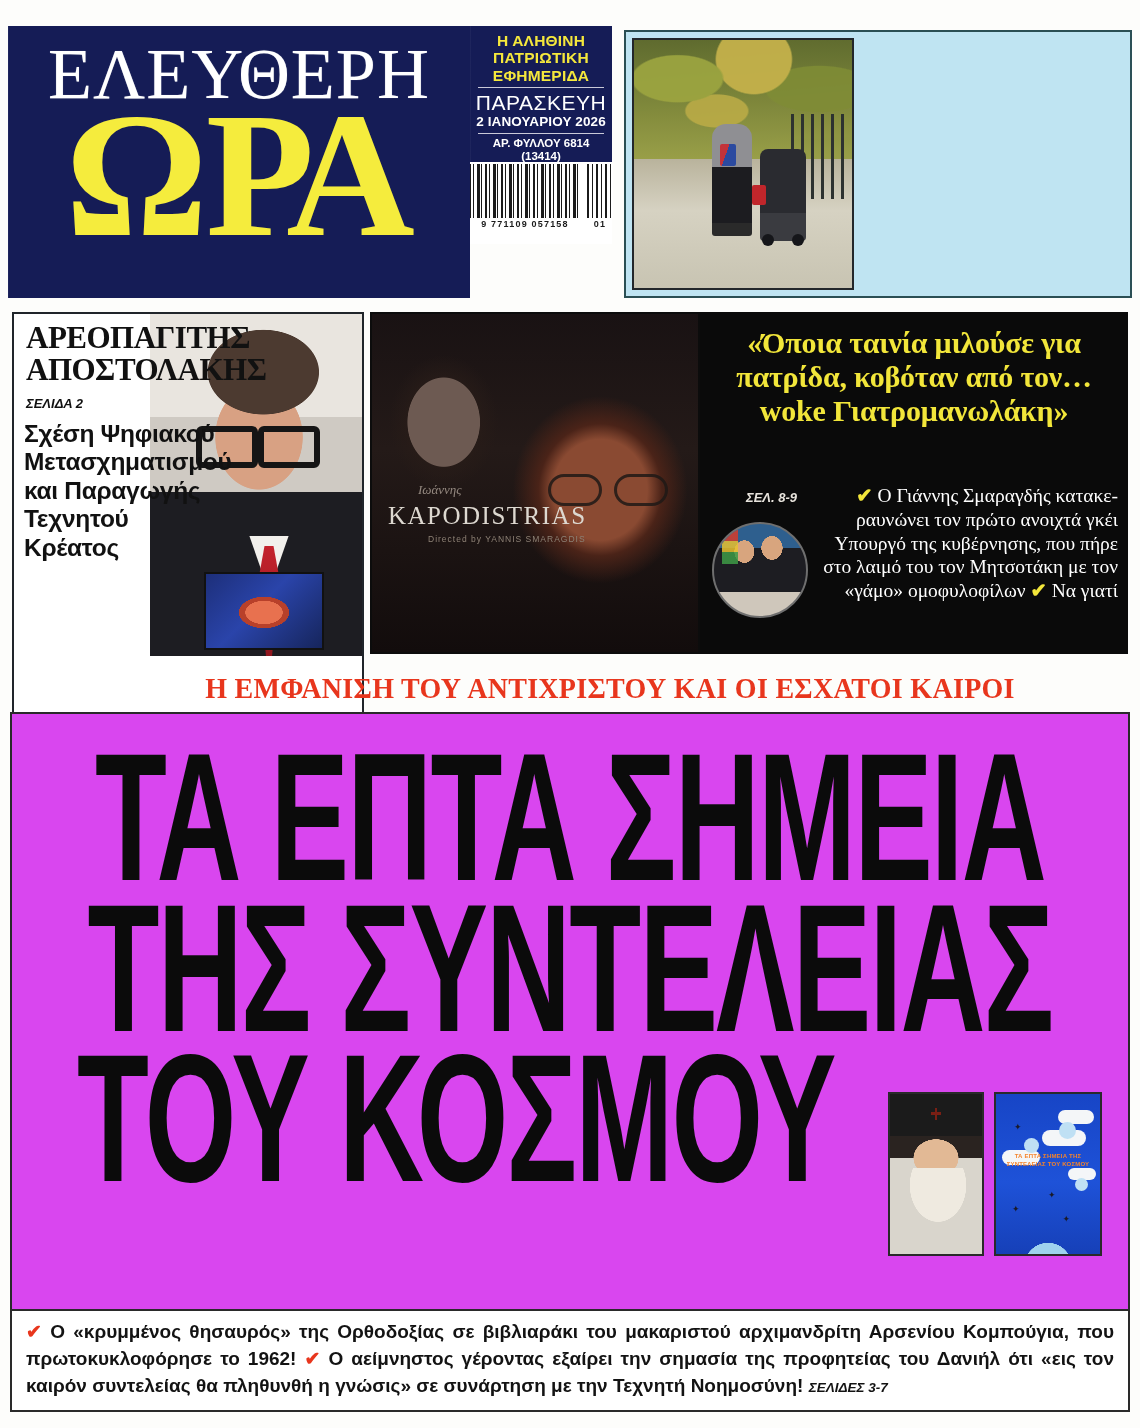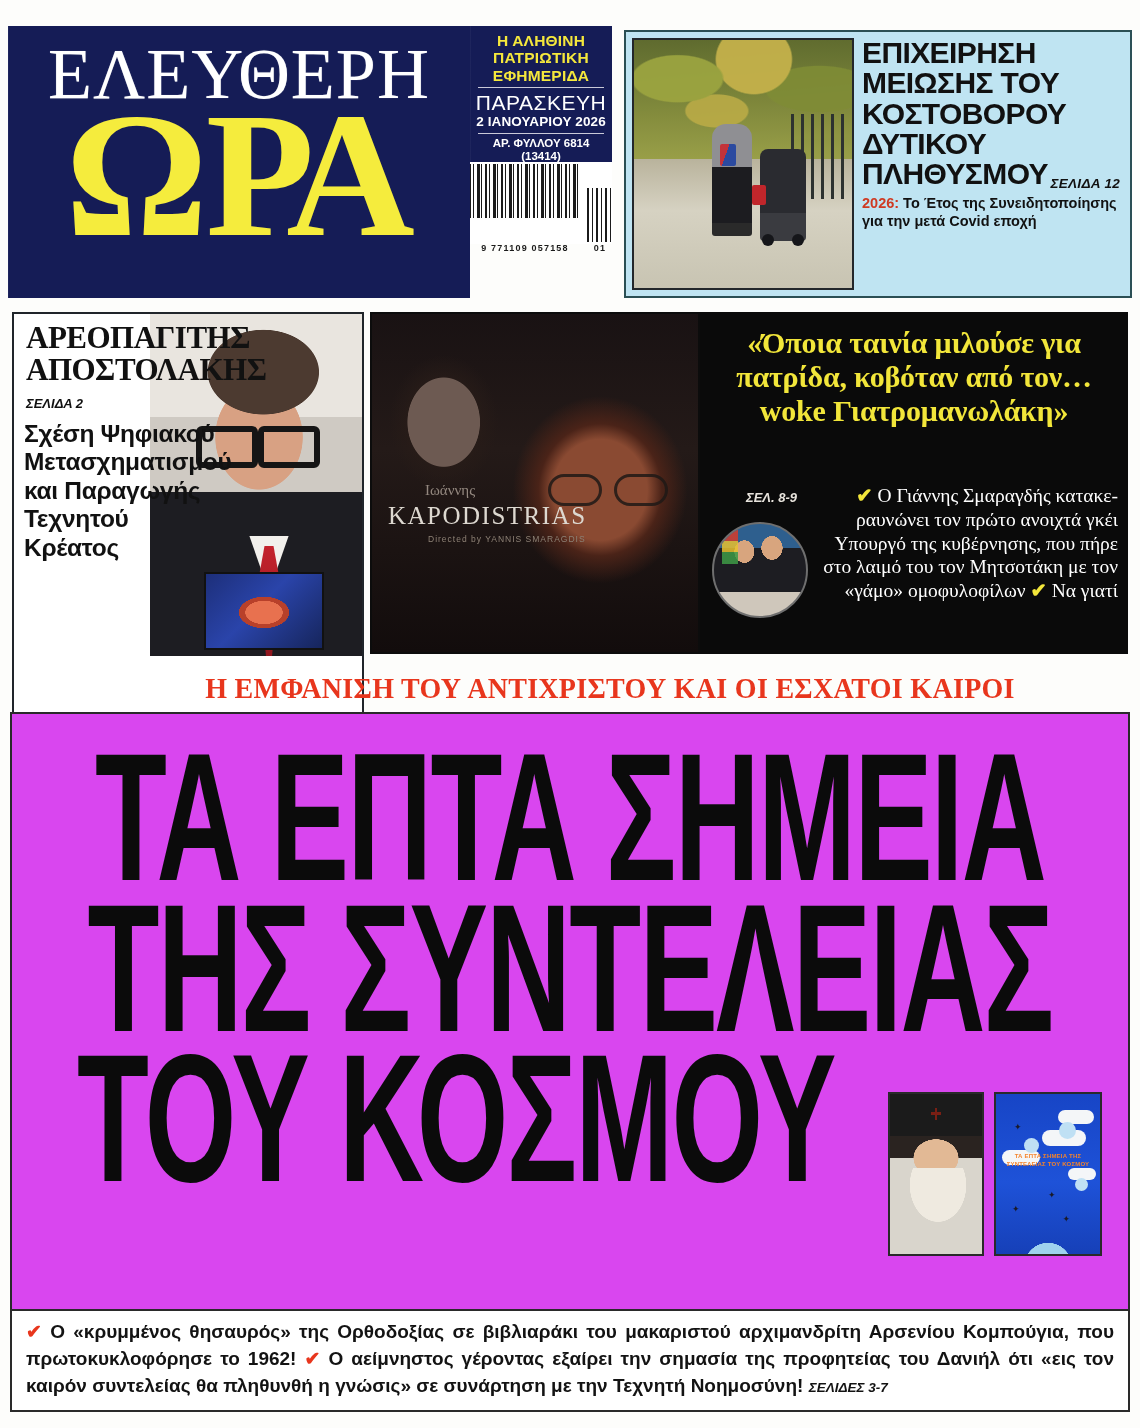--- a/index.html
+++ b/index.html
@@ -64,21 +64,21 @@
   .mi-white { color:#ffffff; font-size: 13.5px; font-weight:700; line-height:1.15; letter-spacing:.1px;}
   .mi-white-sm { color:#ffffff; font-size: 11.5px; font-weight:700; line-height:1.15;}
   .mi-white-price { color:#ffffff; font-size: 16px; font-weight:700; line-height:1.2;}
 
   .barcode-wrap {
     height: 82px; background:#ffffff;
     display:flex; align-items:flex-start; justify-content:center;
     padding-top: 2px;
   }
   .barcode { display:flex; align-items:flex-end; gap: 6px; }
-  .bc-main { display:flex; flex-direction:column; align-items:center;gap:24px; }
+  .bc-main { display:flex; flex-direction:column; align-items:center; }
   .bc-bars {
     height: 54px; width: 112px;
     background-image: repeating-linear-gradient(90deg,
       #1b1b1b 0 2px, #fff 2px 4px, #1b1b1b 4px 5px, #fff 5px 8px,
       #1b1b1b 8px 11px, #fff 11px 12px, #1b1b1b 12px 13px, #fff 13px 16px);
   }
   .bc-digits { font-size: 9px; letter-spacing: 1.2px; font-weight:700; color:#1b1b1b; margin-top:1px;}
   .bc-side { display:flex; flex-direction:column; align-items:center;}
   .bc-side-bars {
     height: 54px; width: 26px;
@@ -234,23 +234,23 @@
       radial-gradient(ellipse 112px 120px at 70% 52%, #8a4a32 0 42%, #4a2318 55%, transparent 78%),
       linear-gradient(180deg,#191213 0%, #241a18 40%, #120c0c 100%);
     overflow:hidden;
   }
   .kapo-title{
     position:absolute; left:16px; top:188px;
     color:#ddd8d0; font-family:"Liberation Serif", serif;
     font-size:25px; letter-spacing:1.5px;
   }
   .kapo-script{
-    position:absolute; left:53px; top:168px;
+    position:absolute; left:46px; top:168px;
     color:#b9ada2; font-family:"Liberation Serif", serif;
-    font-size:15px; opacity:.75;
+    font-size:13px; font-style:italic; opacity:.75;
   }
   .kapo-credit{
     position:absolute; left:56px; top:220px;
     color:#8d8175; font-size:8.5px; letter-spacing:1px; line-height:1.4;
     text-align:center;
   }
   .kapo-glasses{
     position:absolute; left:176px; top:160px; width:120px;height:26px;
   }
   .kapo-glasses::before,.kapo-glasses::after{
@@ -438,29 +438,20 @@
   <div class="teaser">
     <div class="teaser-photo">
       <div class="tp-trees"></div>
       <div class="tp-path"></div>
       <div class="tp-fence"></div>
       <div class="tp-fig"></div>
       <div class="tp-stroll">
         <div class="tp-wheel" style="left:2px"></div>
         <div class="tp-wheel" style="right:2px"></div>
       </div>
-    </div>
-    <div class="teaser-text">
-      <div class="teaser-head">ΕΠΙΧΕΙΡΗΣΗ</div>
-      <div class="teaser-head">ΜΕΙΩΣΗΣ ΤΟΥ</div>
-      <div class="teaser-head">ΚΟΣΤΟΒΟΡΟΥ</div>
-      <div class="teaser-head">ΔΥΤΙΚΟΥ</div>
-      <div class="teaser-head">ΠΛΗΘΥΣΜΟΥ</div>
-      <div class="teaser-page">ΣΕΛΙΔΑ 12</div>
-      <div class="teaser-sub"><span class="teaser-year">2026:</span><span> Το Έτος της Συνειδητοποί­ησης για την μετά Covid εποχή</span></div>
     </div>
   </div>
 
   <div class="row2">
 
     <div class="box-apostolakis">
       <div class="ap-photo">
         <div class="ap-glasses"></div>
         <div class="ap-shirt"></div>
         <div class="ap-tie"></div>

